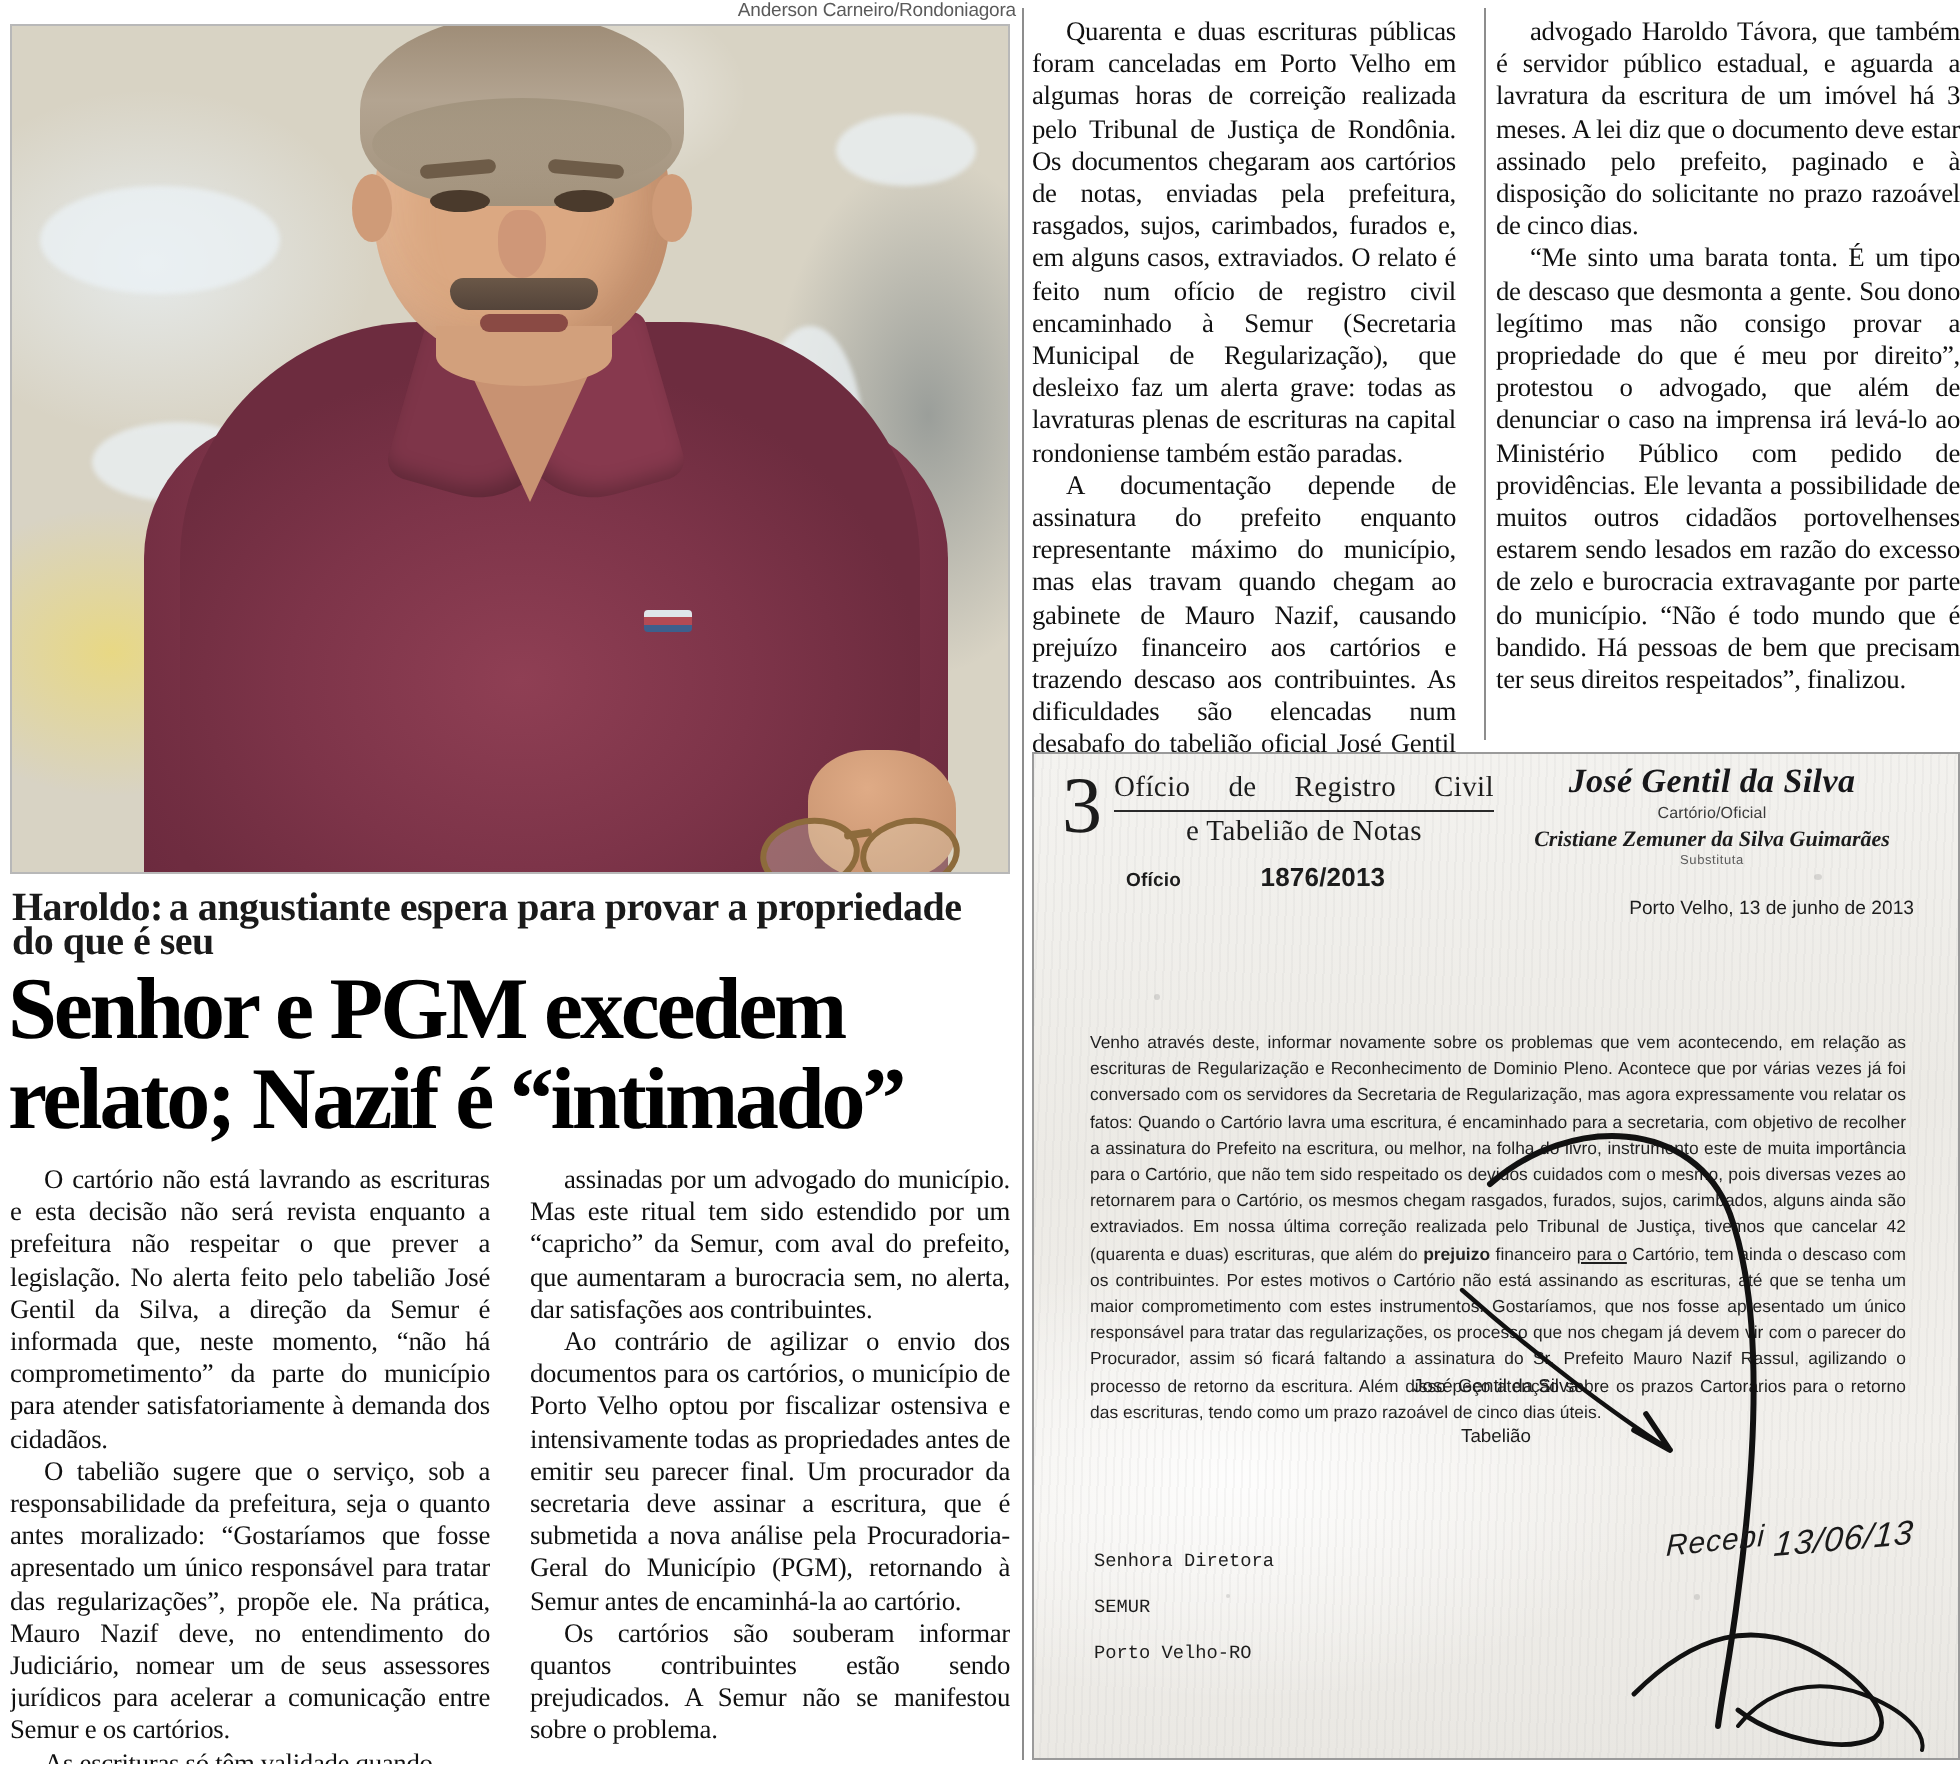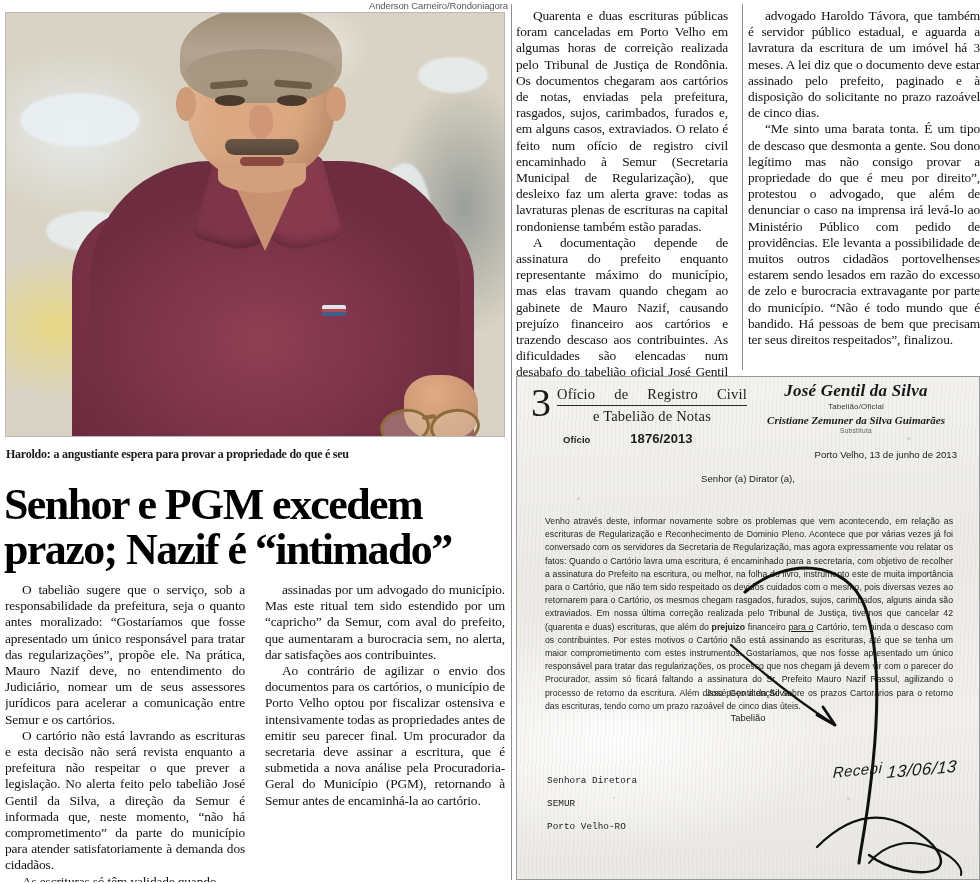--- a/index.html
+++ b/index.html
@@ -217,21 +217,21 @@
     transform: rotate(-8deg);
   }
 
   .photo-caption {
     position: absolute;
     left: 6px;
     top: 446px;
     width: 500px;
     font-family: "Liberation Serif", serif;
     font-weight: bold;
-    font-size: 12px;
+    font-size: 20px;
     line-height: 17px;
     color: #1a1a1a;
     letter-spacing: -0.25px;
   }
   .photo-caption .cap-name { margin-right: 3px; }
 
   .headline {
     position: absolute;
     left: 4px;
     top: 482px;
@@ -519,33 +519,34 @@
         </div>
       </div>
     </div>
 
     <div class="photo-caption">
       <b class="cap-name">Haroldo:</b><b>a angustiante espera para provar a propriedade do que é seu</b>
     </div>
 
     <div class="headline">
       <div>Senhor e PGM excedem</div>
-      <div>prazo; Nazif é “intimado”</div>
+      <div>relato; Nazif é “intimado”</div>
     </div>
 
     <div class="cols-2">
       <div class="bodycol">
+        <p>O cartório não está lavrando as escrituras e esta decisão não será revista enquanto a prefeitura não respeitar o que prever a legislação. No alerta feito pelo tabelião José Gentil da Silva, a direção da Semur é informada que, neste momento, “não há comprometimento” da parte do município para atender satisfatoriamente à demanda dos cidadãos.</p>
         <p>O tabelião sugere que o serviço, sob a responsabilidade da prefeitura, seja o quanto antes moralizado: “Gostaríamos que fosse apresentado um único responsável para tratar das regularizações”, propõe ele. Na prática, Mauro Nazif deve, no entendimento do Judiciário, nomear um de seus assessores jurídicos para acelerar a comunicação entre Semur e os cartórios.</p>
-        <p>O cartório não está lavrando as escrituras e esta decisão não será revista enquanto a prefeitura não respeitar o que prever a legislação. No alerta feito pelo tabelião José Gentil da Silva, a direção da Semur é informada que, neste momento, “não há comprometimento” da parte do município para atender satisfatoriamente à demanda dos cidadãos.</p>
         <p>As escrituras só têm validade quando</p>
       </div>
       <div class="col-gap"></div>
       <div class="bodycol">
         <p>assinadas por um advogado do município. Mas este ritual tem sido estendido por um “capricho” da Semur, com aval do prefeito, que aumentaram a burocracia sem, no alerta, dar satisfações aos contribuintes.</p>
         <p>Ao contrário de agilizar o envio dos documentos para os cartórios, o município de Porto Velho optou por fiscalizar ostensiva e intensivamente todas as propriedades antes de emitir seu parecer final. Um procurador da secretaria deve assinar a escritura, que é submetida a nova análise pela Procuradoria-Geral do Município (PGM), retornando à Semur antes de encaminhá-la ao cartório.</p>
+        <p>Os cartórios são souberam informar quantos contribuintes estão sendo prejudicados. A Semur não se manifestou sobre o problema.</p>
       </div>
     </div>
   </div>
 
   <div class="rule-v" style="left:511px; top:4px; height:876px;"></div>
   <div class="rule-v" style="left:742px; top:4px; height:366px;"></div>
 
   <div class="right-block">
 
     <div class="rcol rcol-3">
@@ -571,27 +572,26 @@
         <span class="l1">Ofício de Registro Civil</span>
         <span class="l2">e Tabelião de Notas</span>
       </div>
 
       <div class="lt-oficio">
         <span class="lbl">Ofício </span><span class="num">1876/2013</span>
       </div>
 
       <div class="lt-brand">
         <div class="nm">José Gentil da Silva</div>
-        <div class="role">Tabelião/Oficial</div>
+        <div class="role">Cartório/Oficial</div>
         <div class="nm2">Cristiane Zemuner da Silva Guimarães</div>
         <div class="role2">Substituta</div>
       </div>
 
       <div class="lt-place">Porto Velho, 13 de junho de 2013</div>
-      <div class="lt-salut">Senhor (a) Dirator (a),</div>
 
       <div class="lt-body"><span>Venho através deste, informar novamente sobre os problemas que vem acontecendo, em relação as escrituras de Regularização e Reconhecimento de Dominio Pleno. Acontece que por várias vezes já foi conversado com os servidores da Secretaria de Regularização, mas agora expressamente vou relatar os fatos: Quando o Cartório lavra uma escritura, é encaminhado para a secretaria, com objetivo de recolher a assinatura do Prefeito na escritura, ou melhor, na folha do livro, instrumento este de muita importância para o Cartório, que não tem sido respeitado os devidos cuidados com o mesmo, pois diversas vezes ao retornarem para o Cartório, os mesmos chegam rasgados, furados, sujos, carimbados, alguns ainda são extraviados. Em nossa última correção realizada pelo Tribunal de Justiça, tivemos que cancelar 42 (quarenta e duas) escrituras, que além do </span><b>prejuizo</b><span> financeiro </span><u>para o</u><span> Cartório, tem ainda o descaso com os contribuintes. Por estes motivos o Cartório não está assinando as escrituras, até que se tenha um maior comprometimento com estes instrumentos. Gostaríamos, que nos fosse apresentado um único responsável para tratar das regularizações, os processo que nos chegam já devem vir com o parecer do Procurador, assim só ficará faltando a assinatura do Sr. Prefeito Mauro Nazif Rassul, agilizando o processo de retorno da escritura. Além disso peço atenção sobre os prazos Cartorários para o retorno das escrituras, tendo como um prazo razoável de cinco dias úteis.</span></div>
 
       <div class="lt-sign">
         <div class="t1">José Gentil da Silva</div>
         <div class="t2">Tabelião</div>
       </div>
 
       <div class="lt-foot">
         <div>Senhora Diretora</div>

